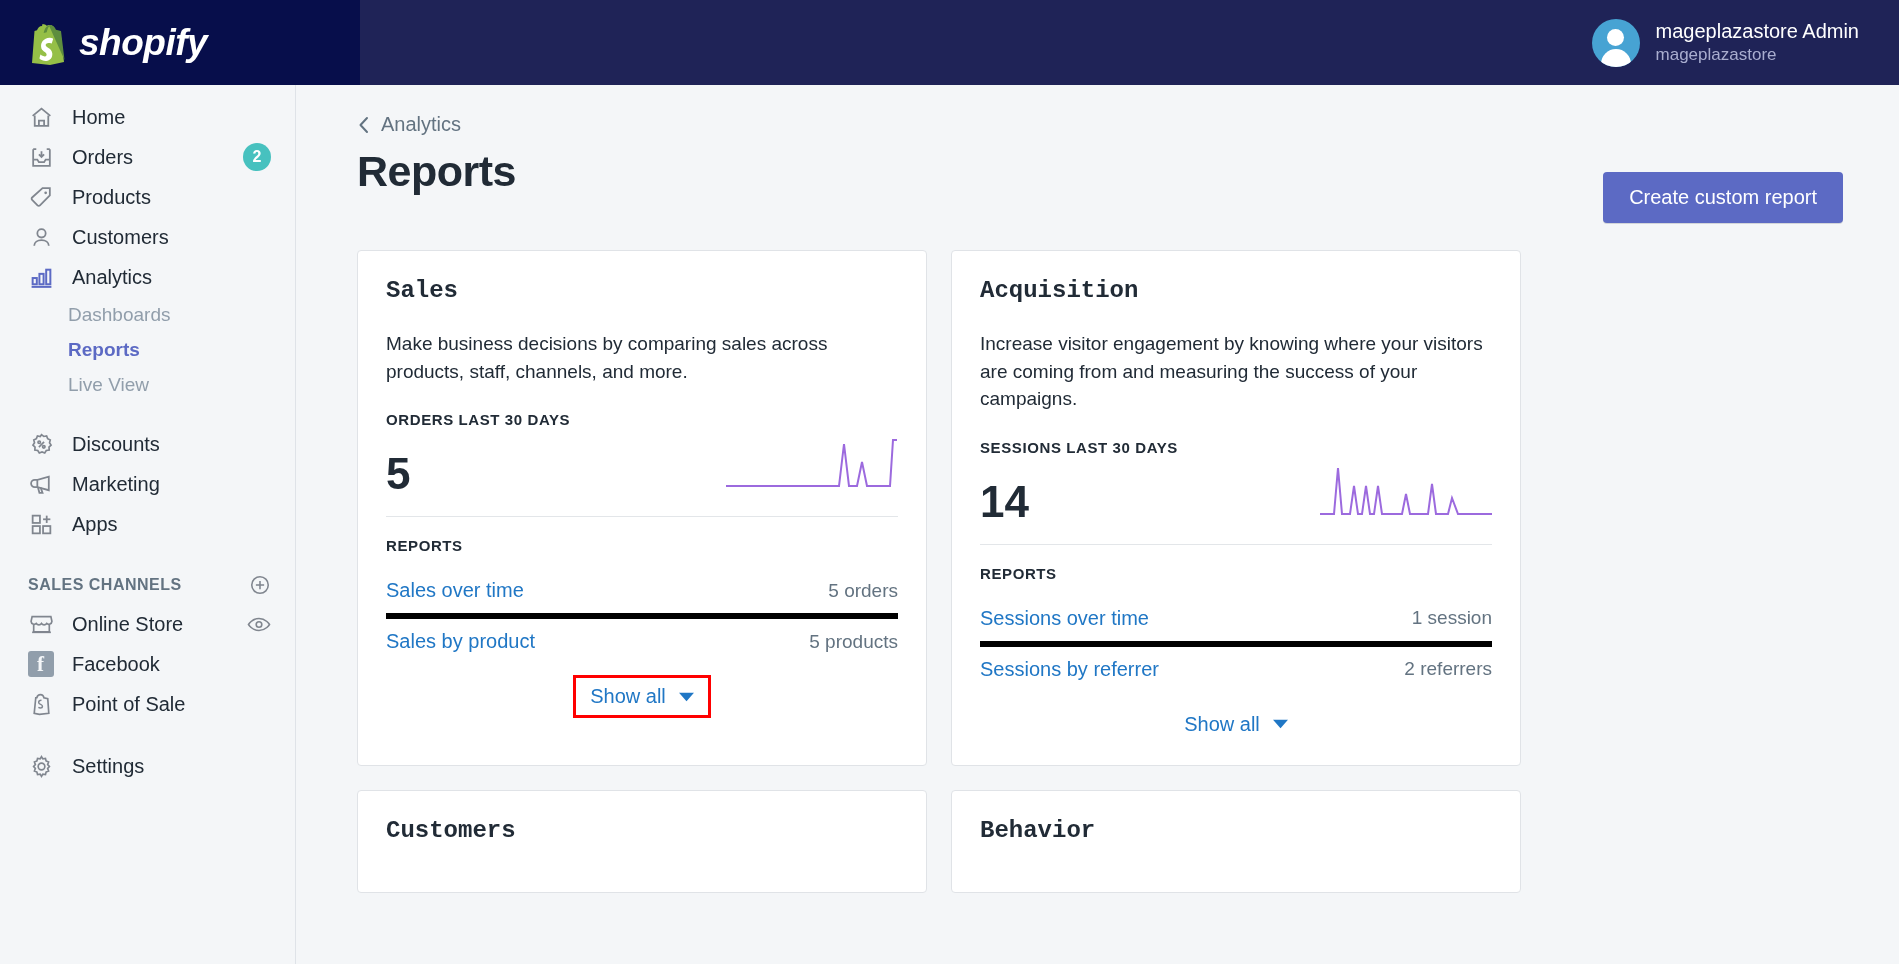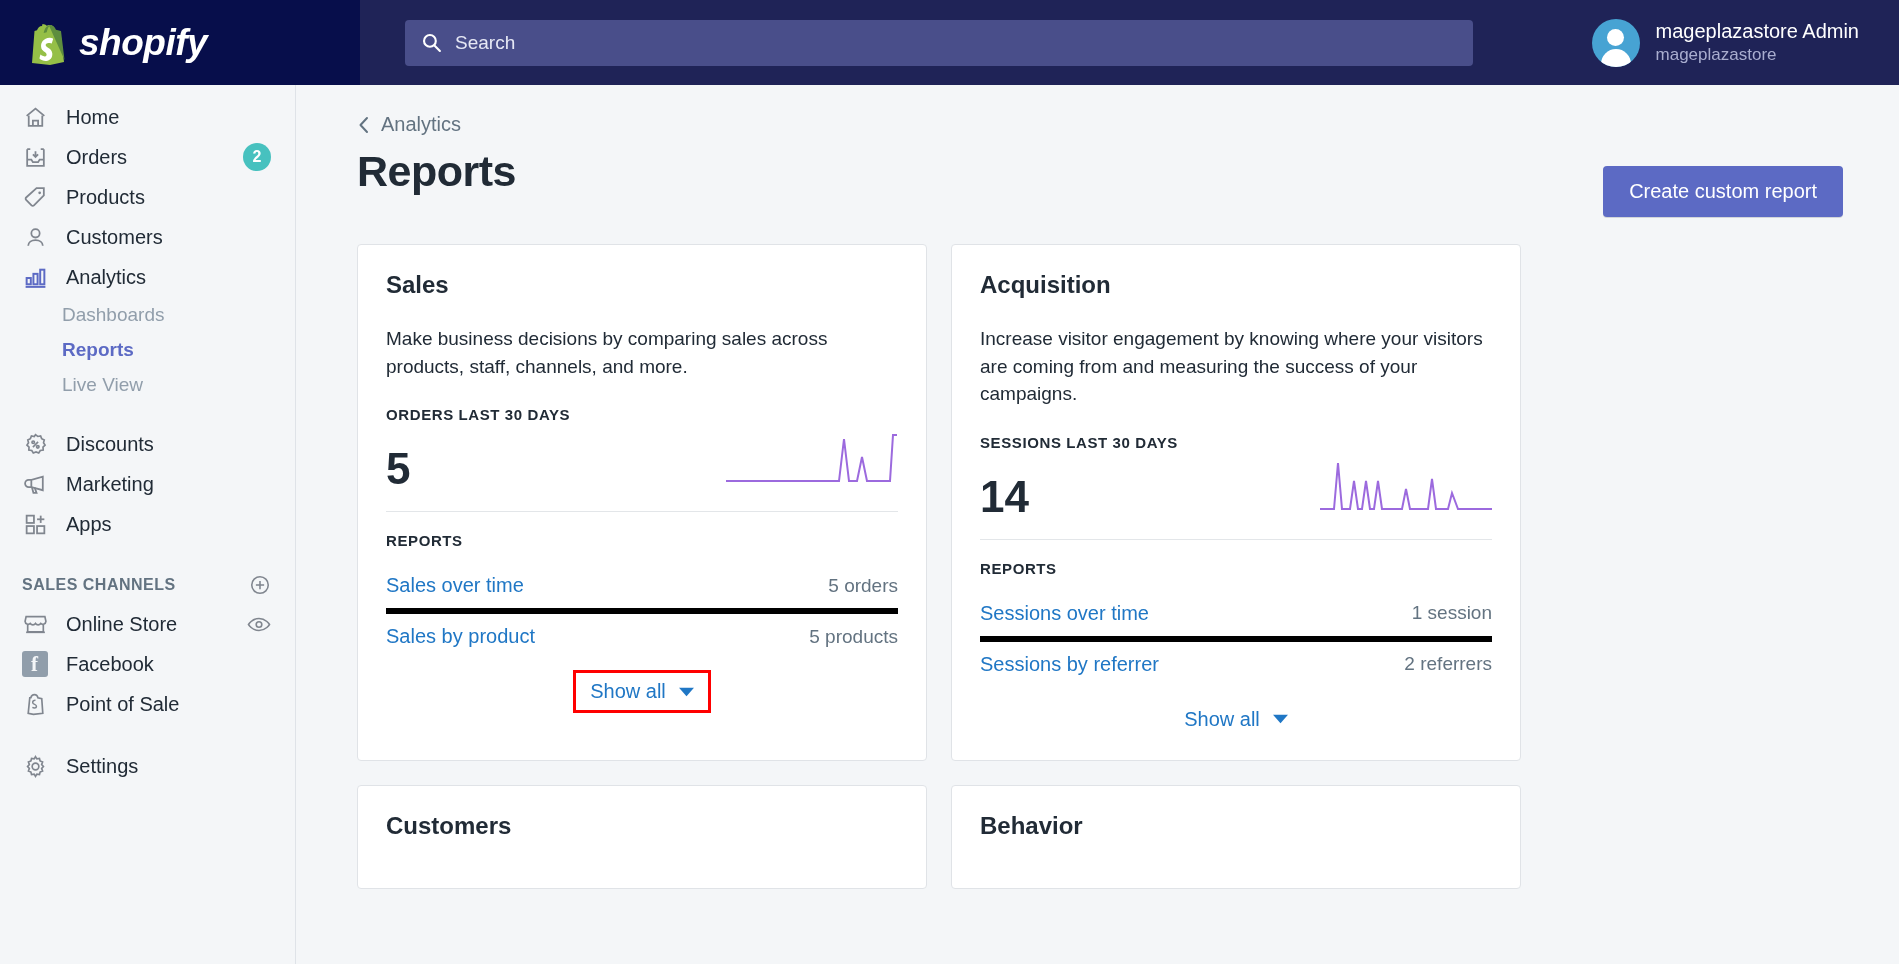--- a/index.html
+++ b/index.html
@@ -65,20 +65,21 @@
   .user-name { color: #ffffff; font-size: 20px; }
   .user-store { color: #a9adcf; font-size: 17px; }
 
   
   .sidebar {
     position: absolute; left: 0; top: 85px;
     width: 296px; height: 879px;
     background: #f4f6f8;
     border-right: 1px solid #dfe3e8;
     padding-top: 12px;
+    padding-left: 6px;
   }
   .nav-item {
     display: flex; align-items: center;
     height: 40px; padding: 0 22px 0 22px;
     gap: 18px; cursor: pointer; position: relative;
   }
   .nav-icon {
     width: 26px; height: 26px; flex: 0 0 auto;
     display: flex; align-items: center; justify-content: center;
   }
@@ -141,37 +142,38 @@
   .page-title {
     font-size: 43px; font-weight: 600; color: #212b36;
     letter-spacing: -0.5px; line-height: 1.1;
   }
   .primary-btn {
     background: #5c6ac4; color: #ffffff;
     font-size: 20px; border: none; border-radius: 4px;
     padding: 14px 26px; cursor: pointer;
     font-family: "Liberation Sans", sans-serif;
     box-shadow: 0 1px 0 rgba(22,29,37,0.15);
-    margin-top: 18px;
+    margin-top: 24px;
   }
 
   .card-grid {
     display: grid;
     grid-template-columns: 570px 570px;
     column-gap: 24px; row-gap: 24px;
   }
   .card {
     background: #ffffff;
     border: 1px solid #e0e3e7;
     border-radius: 4px;
     padding: 26px 28px 22px 28px;
   }
   .card-title {
     font-size: 24px; color: #212b36; font-weight: 600;
     margin-bottom: 26px;
+    font-family: Liberation Mono, monospace;
   }
   .card-desc {
     font-size: 19px; color: #212b36; line-height: 1.45;
     margin-bottom: 26px;
   }
   .metric-label {
     font-size: 15px; font-weight: 700; color: #212b36;
     letter-spacing: 0.6px; margin-bottom: 6px;
   }
   .metric-row {
@@ -216,29 +218,20 @@
       <svg class="logo-bag" viewBox="0 0 40 44">
         <path d="M14 5c-2.5 0-4.2 2-5 4.3L6.5 10 4 42l18 2 14-3-3.5-29-5-1.2C27 6.6 25 4 21.5 4c-1 0-2 .3-2.8.8C17.8 3.8 16.3 3 14.5 3z" fill="#95bf47"></path>
         <path d="M22 4.8c-.8.5-1.6 1.4-2.2 2.8-.5 1.2-.9 2.6-1.1 3.6l-3 .9c.5-2.8 2-8.1 6.3-7.3z" fill="#5e8e3e"></path>
         <path d="M36.5 39L33 10l-5-1.2C27 6.6 25 4 21.5 4l-.4.8L36.5 39z" fill="#5e8e3e"></path>
         <path d="M25 18.6l-1.3 4s-1.5-.8-3.3-.7c-2.7.2-2.7 1.9-2.7 2.3.1 2.3 6.2 2.8 6.6 8.3.3 4.3-2.3 7.2-6 7.4-4.4.3-6.9-2.3-6.9-2.3l1-4s2.5 1.9 4.5 1.8c1.3-.1 1.8-1.2 1.7-1.9-.2-3-5.1-2.8-5.5-7.8-.3-4.2 2.4-8.5 8.5-8.9 2.4-.1 3.4.8 3.4.8z" fill="#fff"></path>
       </svg>
       <span class="logo-word">shopify</span>
     </div>
   </div>
 
-  <div class="search-zone">
-    <div class="search-box">
-      <svg class="search-icon" viewBox="0 0 20 20">
-        <circle cx="8.5" cy="8.5" r="5.6" fill="none" stroke="#ffffff" stroke-width="2"></circle>
-        <line x1="12.8" y1="12.8" x2="18" y2="18" stroke="#ffffff" stroke-width="2" stroke-linecap="round"></line>
-      </svg>
-      <span class="search-text">Search</span>
-    </div>
-  </div>
 
   <div class="user-zone">
     <div class="avatar">
       <div class="head"></div>
         <div class="body"></div>
     </div>
     <div class="user-names">
       <span class="user-name">mageplazastore Admin</span>
       <span class="user-store">mageplazastore</span>
     </div>

